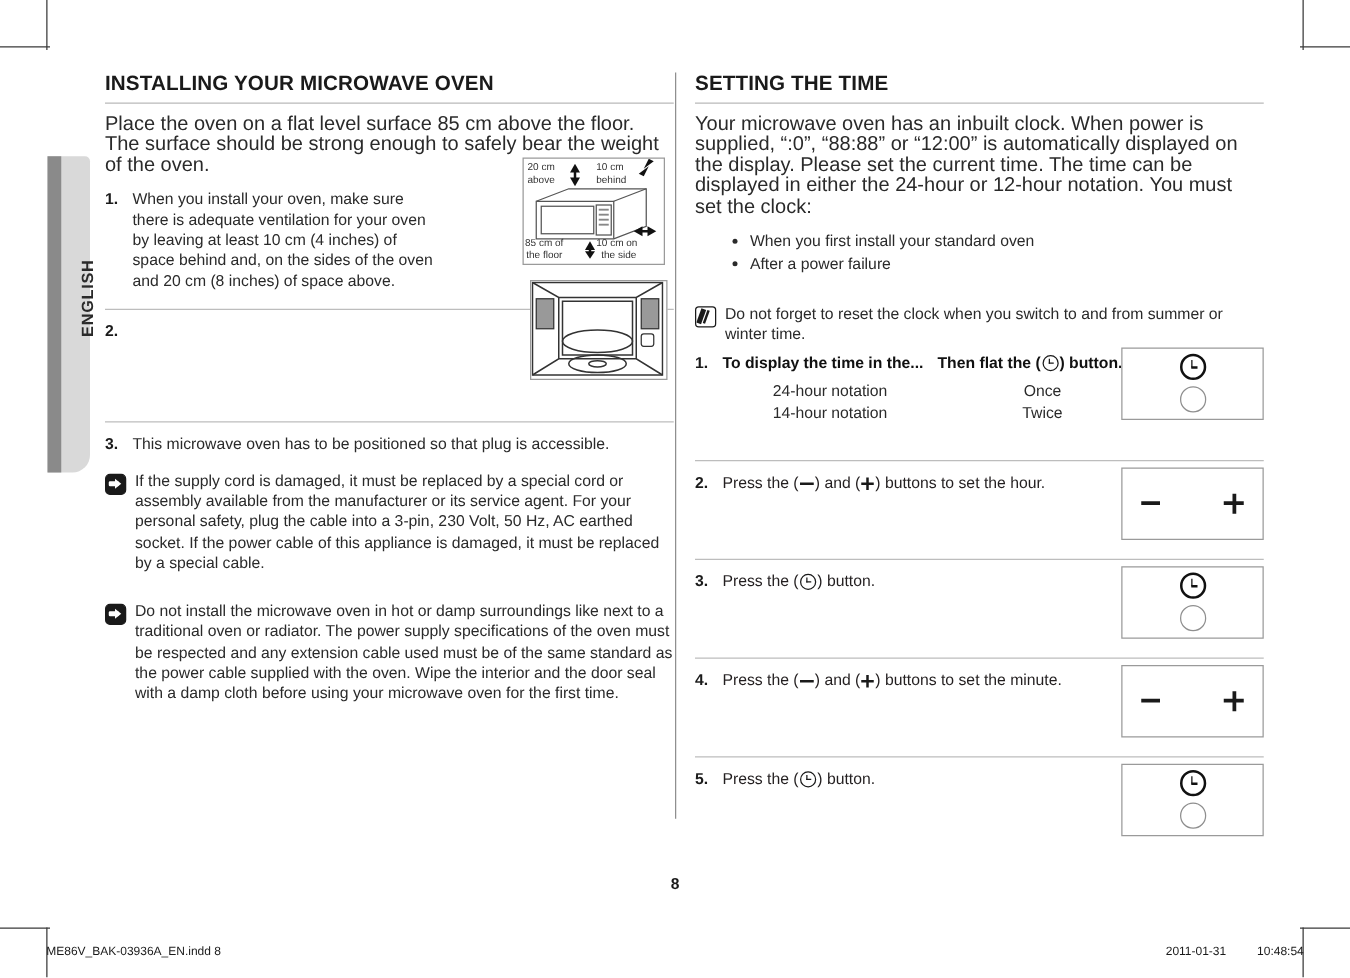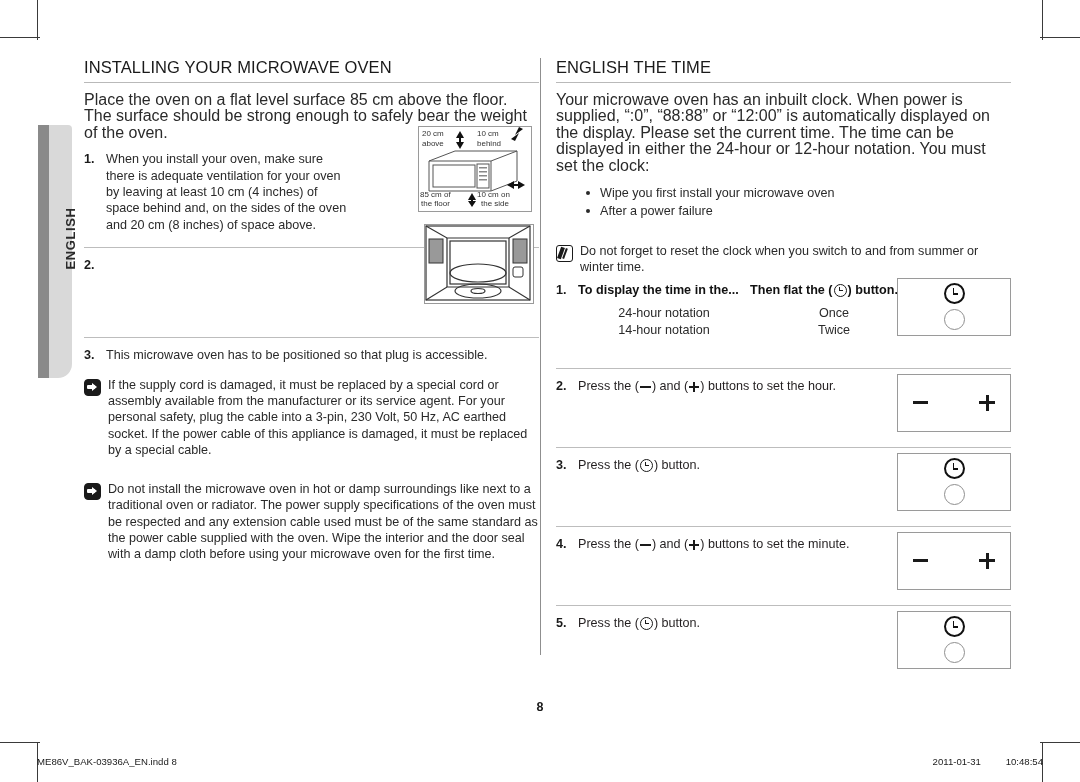--- a/index.html
+++ b/index.html
@@ -29,21 +29,21 @@
     font-size:13px;font-weight:bold;letter-spacing:.6px;
     color:#2a2a2a;text-align:center;
   }
 
   
   .col{position:absolute;top:58px;}
   .col-left{left:84px;width:455px;}
   .col-right{left:556px;width:455px;}
 
   h2.sect{
-    font-size:16.5px;font-weight:normal;letter-spacing:.1px;
+    font-size:16.5px;font-weight:bold;letter-spacing:.1px;
     margin:0 0 5px 0;padding:0;color:#1a1a1a;
   }
   .rule{height:1px;background:#b9b9b9;margin:0 0 9px 0;}
 
   p.body{
     font-size:16px;line-height:16.4px;margin:0 0 10px 0;color:#2a2a2a;
   }
 
   
   .row{position:relative;display:flex;}
@@ -288,27 +288,27 @@
       <g fill="none" stroke="#333" stroke-width="1">
         <rect x="4" y="14" width="14" height="24"></rect>
         <rect x="88" y="14" width="14" height="24"></rect>
         <rect x="88" y="42" width="10" height="10" rx="2"></rect>
       </g>
     </svg>
   </div>
 
   <div class="col col-right">
 
-    <h2 class="sect">ENGLISH THE TIME</h2>
+    <h2 class="sect">SETTING THE TIME</h2>
     <div class="rule"></div>
 
     <p class="body">Your microwave oven has an inbuilt clock. When power is supplied, “:0”, “88:88” or “12:00” is automatically displayed on the display. Please set the current time. The time can be displayed in either the 24-hour or 12-hour notation. You must set the clock:</p>
 
     <ul class="bul">
-      <li>Wipe you first install your microwave oven</li>
+      <li>When you first install your standard oven</li>
       <li>After a power failure</li>
     </ul>
 
     <div class="note" style="margin-bottom:6px;margin-top:23px;">
       <div class="icoslot">
         <span class="ico-note">
           <span class="pen"></span>
           <span class="pen2"></span>
         </span>
       </div>

